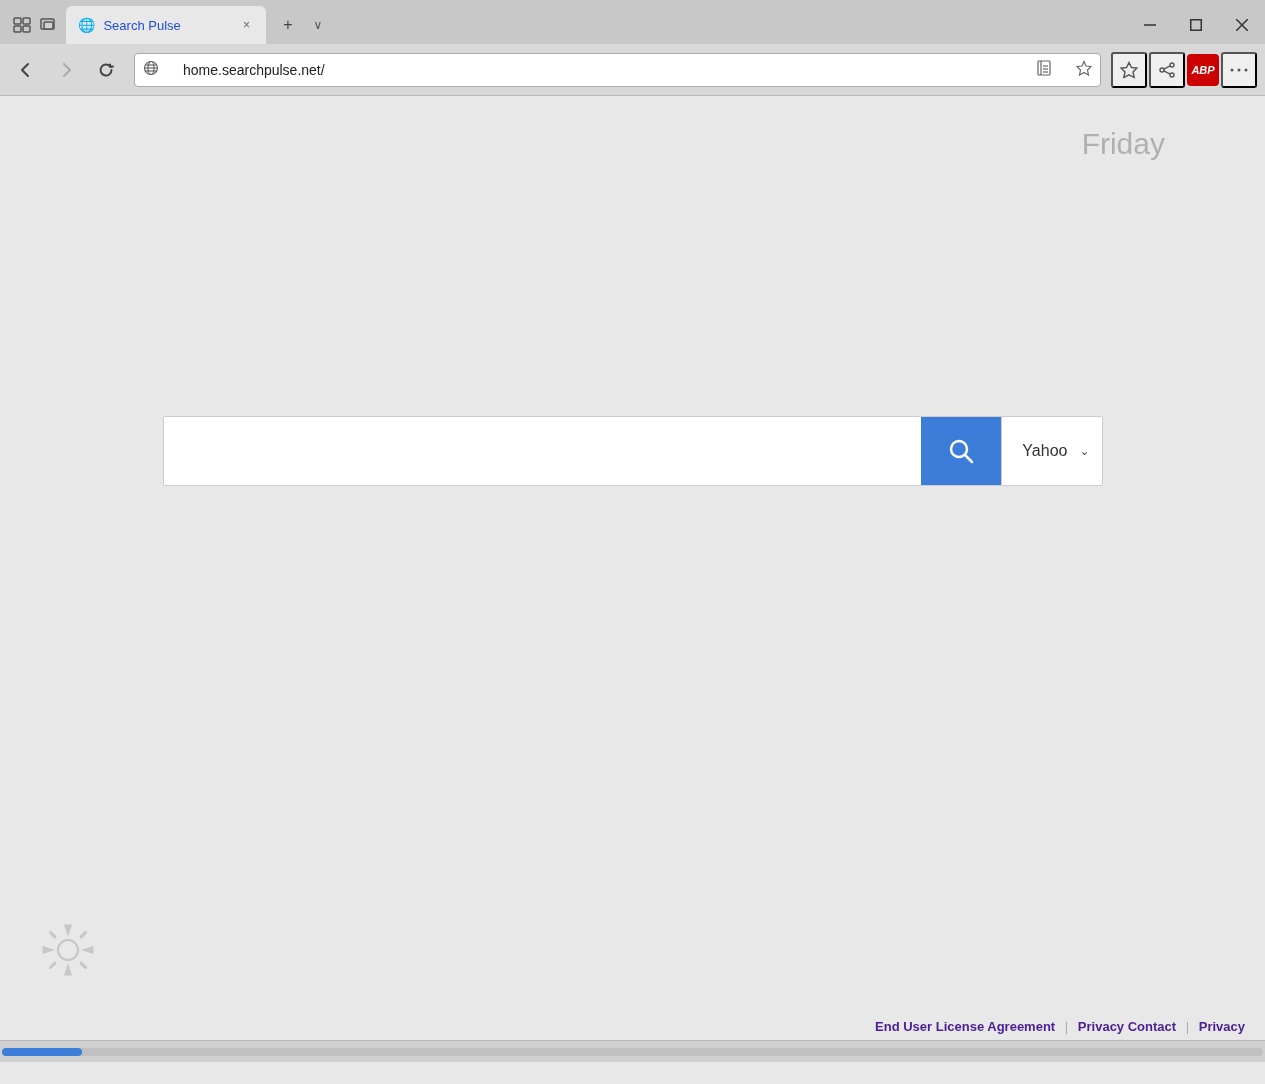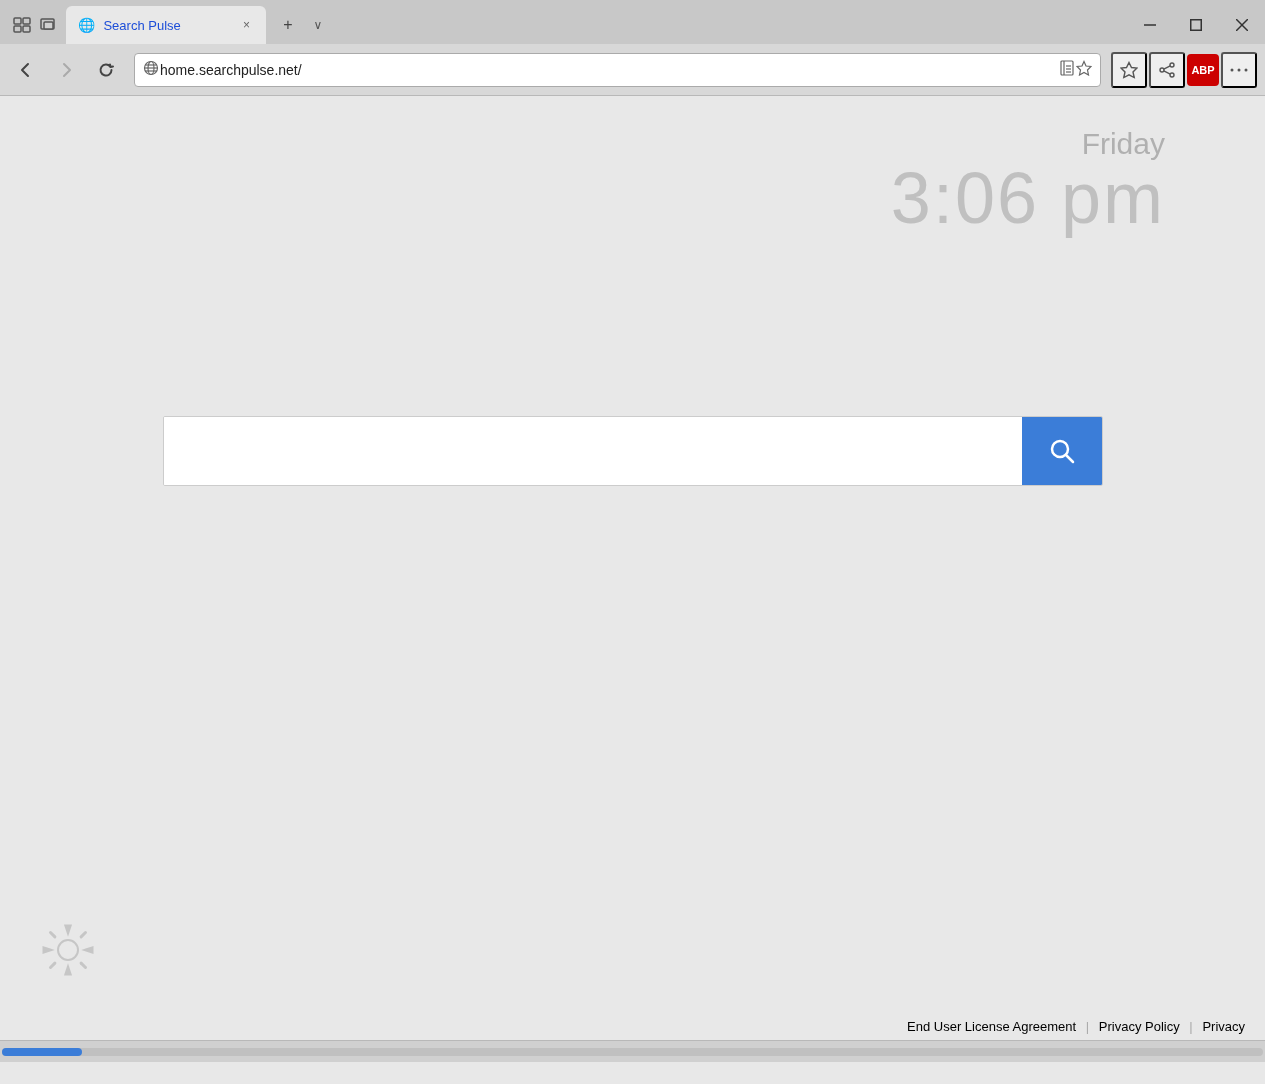--- a/index.html
+++ b/index.html
@@ -126,21 +126,21 @@
     .nav-btn.disabled { color: #aaa; cursor: default; }
     .address-bar {
       flex: 1;
       display: flex;
       align-items: center;
       background: white;
       border: 1px solid #aaa;
       border-radius: 4px;
       height: 34px;
       padding: 0 8px;
-      gap: 1px;
+      gap: 24px;
       margin: 0 6px;
     }
     .address-globe {
       font-size: 16px;
       color: #666;
     }
     .address-input {
       flex: 1;
       border: none;
       outline: none;
@@ -150,20 +150,21 @@
     }
     .address-book-icon, .address-star-icon {
       font-size: 16px;
       color: #666;
       cursor: pointer;
     }
     .toolbar-right {
       display: flex;
       align-items: center;
       gap: 2px;
+      font-style: italic;
     }
     .toolbar-btn {
       width: 36px;
       height: 36px;
       display: flex;
       align-items: center;
       justify-content: center;
       font-size: 16px;
       color: #444;
       cursor: pointer;
@@ -285,23 +286,24 @@
 
     
     .footer-links {
       position: absolute;
       bottom: 28px;
       right: 20px;
       font-size: 13px;
       color: #888;
     }
     .footer-link {
-      color: #000000;
+      color: #4c1d95;
       text-decoration: none;
       cursor: pointer;
+      font-weight: bold;
     }
     .footer-sep {
       margin: 0 6px;
       color: #aaa;
     }
 
     
     .scrollbar-area {
       position: absolute;
       bottom: 0;
@@ -455,53 +457,56 @@
         </svg>
       </button>
     </div>
   </div>
 </div>
 
 <div class="page-content">
 
   <div class="datetime-area">
     <div class="date-line">Friday</div>
-    <div class="time-line">3:06 pm</div>
   </div>
 
   <div class="search-area">
     <div class="search-box">
       <input type="text" class="search-input" value="" placeholder="" style="">
       <button class="search-btn">
         <svg width="26" height="26" viewBox="0 0 26 26" fill="none">
           <circle cx="11" cy="11" r="8" stroke="white" stroke-width="2.5"></circle>
           <line x1="17" y1="17" x2="24" y2="24" stroke="white" stroke-width="2.5" stroke-linecap="round"></line>
         </svg>
       </button>
+      <div class="engine-wrapper">
+        <span class="engine-text">Yahoo</span>
+        <span class="engine-arrow">⌄</span>
+      </div>
     </div>
   </div>
 
   <div class="gear-area">
     <svg class="gear-icon-svg" viewBox="0 0 56 56" fill="none" stroke="#888" stroke-width="2">
       <circle cx="28" cy="28" r="10"></circle>
       <path d="M28 10 L30 4 L26 4 L28 10Z" stroke-width="3" stroke-linecap="round"></path>
       <path d="M28 46 L30 52 L26 52 L28 46Z" stroke-width="3" stroke-linecap="round"></path>
       <path d="M10 28 L4 26 L4 30 L10 28Z" stroke-width="3" stroke-linecap="round"></path>
       <path d="M46 28 L52 26 L52 30 L46 28Z" stroke-width="3" stroke-linecap="round"></path>
       <path d="M14.9 14.9 L10.5 10.5" stroke-width="3" stroke-linecap="round"></path>
       <path d="M41.1 41.1 L45.5 45.5" stroke-width="3" stroke-linecap="round"></path>
       <path d="M14.9 41.1 L10.5 45.5" stroke-width="3" stroke-linecap="round"></path>
       <path d="M41.1 14.9 L45.5 10.5" stroke-width="3" stroke-linecap="round"></path>
     </svg>
   </div>
 
   <div class="footer-links">
     <a class="footer-link">End User License Agreement</a>
     <span class="footer-sep">|</span>
-    <a class="footer-link">Privacy Policy</a>
+    <a class="footer-link">Privacy Contact</a>
     <span class="footer-sep">|</span>
     <a class="footer-link">Privacy</a>
   </div>
 
   <div class="scrollbar-area">
     <div class="scrollbar-track">
       <div class="scrollbar-thumb"></div>
     </div>
   </div>
 </div>

